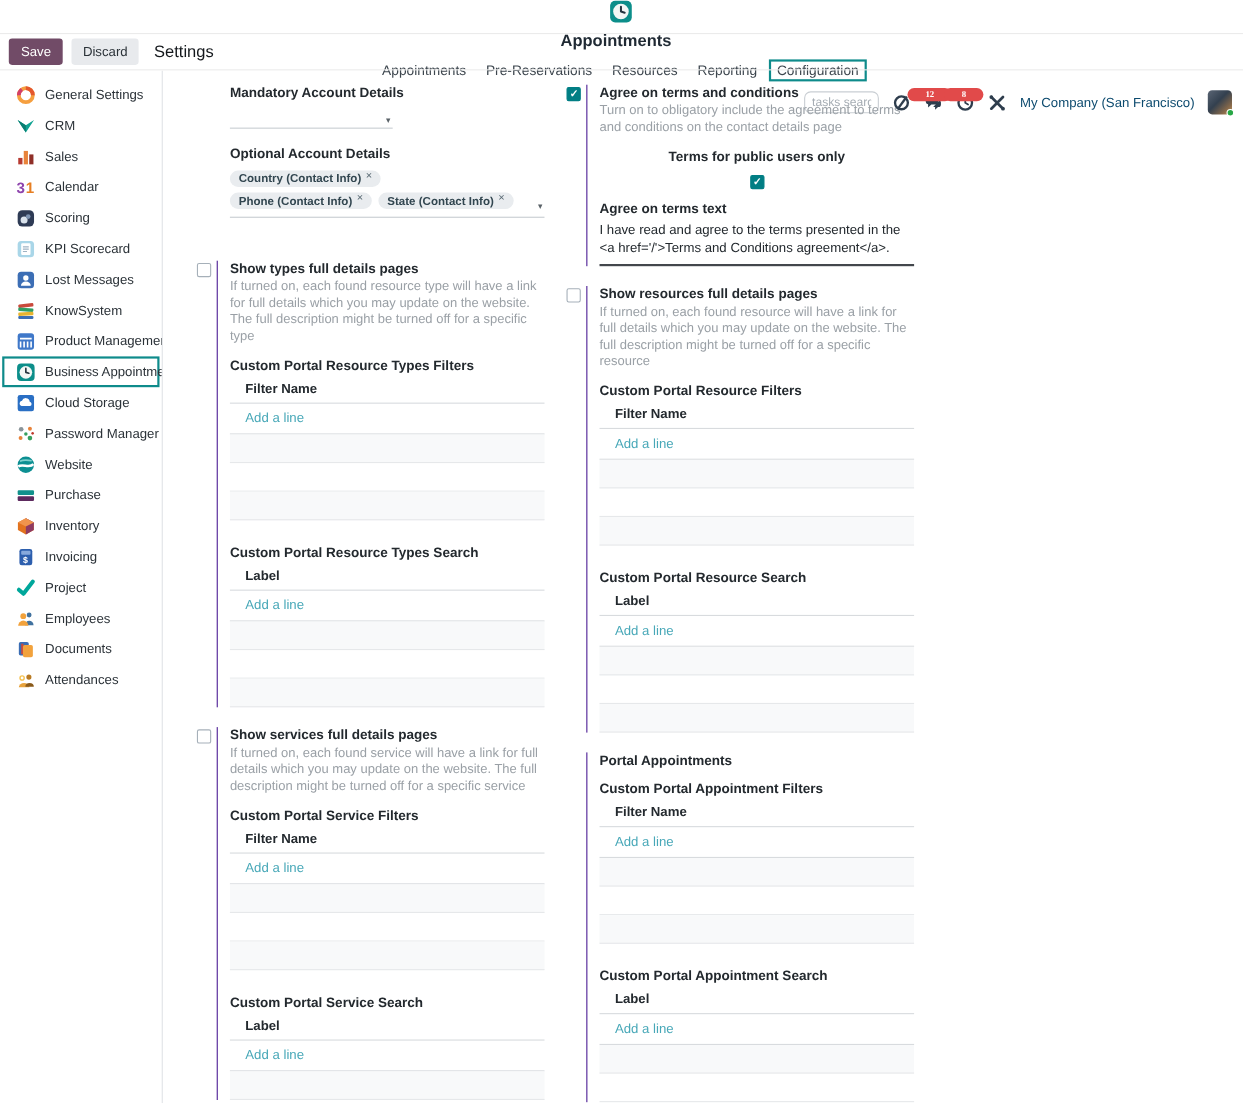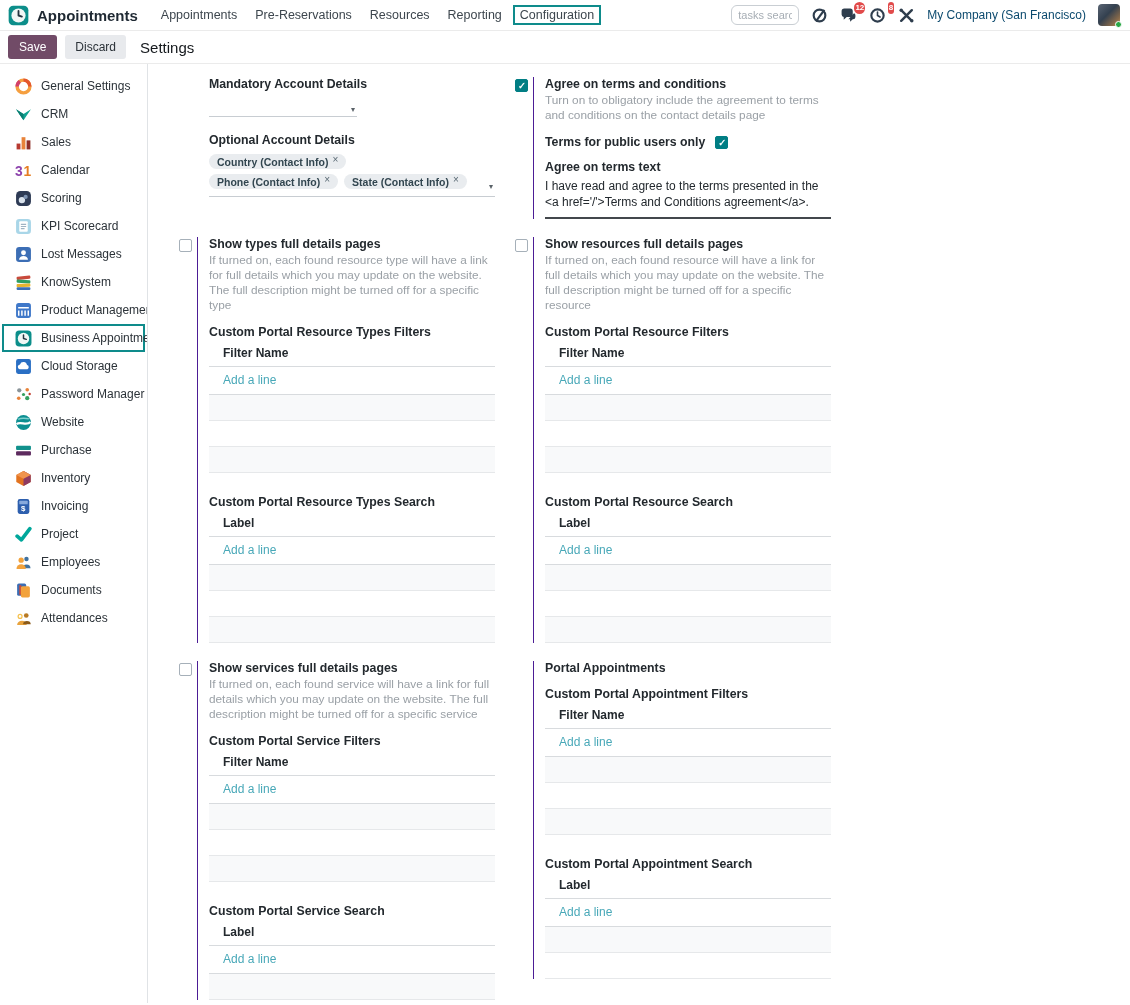--- a/index.html
+++ b/index.html
@@ -1,34 +1,34 @@
 <!DOCTYPE html>
 <html><head>
 <meta charset="utf-8">
 <style>
   * { box-sizing: border-box; margin: 0; padding: 0; }
   html,body { width:1130px; height:1005px; overflow:hidden; background:#fff;
     font-family:"Liberation Sans", sans-serif; font-size:12px; color:#23292e; }
 
   
   .topbar { height:31px; border-bottom:1px solid #ebebeb; display:flex; align-items:center;
-    padding:0 10px 0 8px; gap:8px; }
+    padding:0 10px 0 8px; gap:8px;flex-direction:column; }
   .app-icon { width:21px; height:21px; display:inline-block; }
   .app-icon svg { width:100%; height:100%; }
   .brand { font-size:15px; font-weight:700; color:#1f2933; margin-right:8px; cursor:pointer; }
   .menu { display:flex; gap:4px; align-items:center; }
   .menu-item { padding:3px 7px; font-size:12.5px; color:#3d464e; cursor:pointer; white-space:nowrap; }
   .menu-item.boxed { border:2px solid #0e8b8b; padding:1px 5px; }
   .tb-right { margin-left:auto; display:flex; align-items:center; gap:12px; }
   .tasks-search { width:68px; height:20px; border:1px solid #c9ced3; border-radius:6px;
     font-size:11px; padding:0 6px; color:#6a737b; outline:none; font-family:inherit; }
   .tb-icon { width:17px; height:17px; position:relative; cursor:pointer; display:inline-block; }
   .tb-icon svg { width:100%; height:100%; }
   .badge { position:absolute; top:-5px; right:-8px; background:#e14a4a; color:#fff;
-    font-size:8px; font-weight:bold; border-radius:8px; padding:2px 1px; line-height:1; }
+    font-size:8px; font-weight:bold; border-radius:8px; padding:2px 16px; line-height:1;font-family:Liberation Serif, serif; }
   .company { font-size:12px; color:#0c4a6e; cursor:pointer; white-space:nowrap; }
   .avatar { width:22px; height:22px; border-radius:4px; position:relative; cursor:pointer;
     background:linear-gradient(135deg,#5a6574 0%,#33404f 45%,#8a6b4a 80%,#caa06a 100%); }
   .status-dot { position:absolute; right:-2px; bottom:-2px; width:7px; height:7px;
     background:#28a745; border:1.5px solid #fff; border-radius:50%; }
 
   
   .controlbar { height:33px; border-bottom:1px solid #ebebeb; display:flex; align-items:center;
     padding:0 8px; gap:8px; position:relative; }
   .btn-save { background:#714b67; color:#fff; border:none; border-radius:3px; padding:5px 11px;
@@ -73,21 +73,21 @@
   .m2o { width:148px; height:16px; border-bottom:1px solid #c8cdd2; margin:10px 0 4px;
     display:flex; justify-content:flex-end; align-items:flex-end; cursor:pointer; }
   .caret { color:#5a6268; font-size:8px; line-height:1; padding:0 2px 2px 0; }
   .mt { margin-top:16px; }
   .tags-field { border-bottom:1px solid #c8cdd2; padding:4px 14px 2px 0; position:relative; margin-top:3px; }
   .tf-caret { position:absolute; right:0; bottom:3px; }
   .tag { display:inline-flex; align-items:center; background:#e9ecef; border-radius:10px;
     padding:1.5px 8px; margin:0 6px 5px 0; font-size:10.5px; font-weight:700; color:#324650; cursor:pointer; }
   .tag-x { margin-left:4px; font-size:10px; font-weight:400; color:#5a6a74; position:relative; top:-2px; cursor:pointer; }
 
-  .inline-label { display:flex; align-items:center; gap:10px; margin:12px 0 11px; }
+  .inline-label { display:flex; align-items:center; gap:10px; margin:12px 0 11px;flex-direction:column; }
   .terms-text { margin-top:5px; padding-bottom:7px; border-bottom:2px solid #43474c;
     line-height:15.5px; color:#23292e; font-size:12px; }
 
   
   .tbl-group { margin-top:12px; }
   .tbl-group + .tbl-group { margin-top:22px; }
   .tbl-heading { font-weight:700; font-size:12.3px; margin-bottom:2px; }
   .tbl-head { font-weight:700; font-size:12px; padding:5px 0 6px 14px; border-bottom:1px solid #d8dbde; }
   .tbl-add { color:#48a8b8; font-size:12px; padding:6px 0 7px 14px; border-bottom:1px solid #d8dbde; cursor:pointer; }
   .tbl-row { height:26px; border-bottom:1px solid #e6e8ea; }

